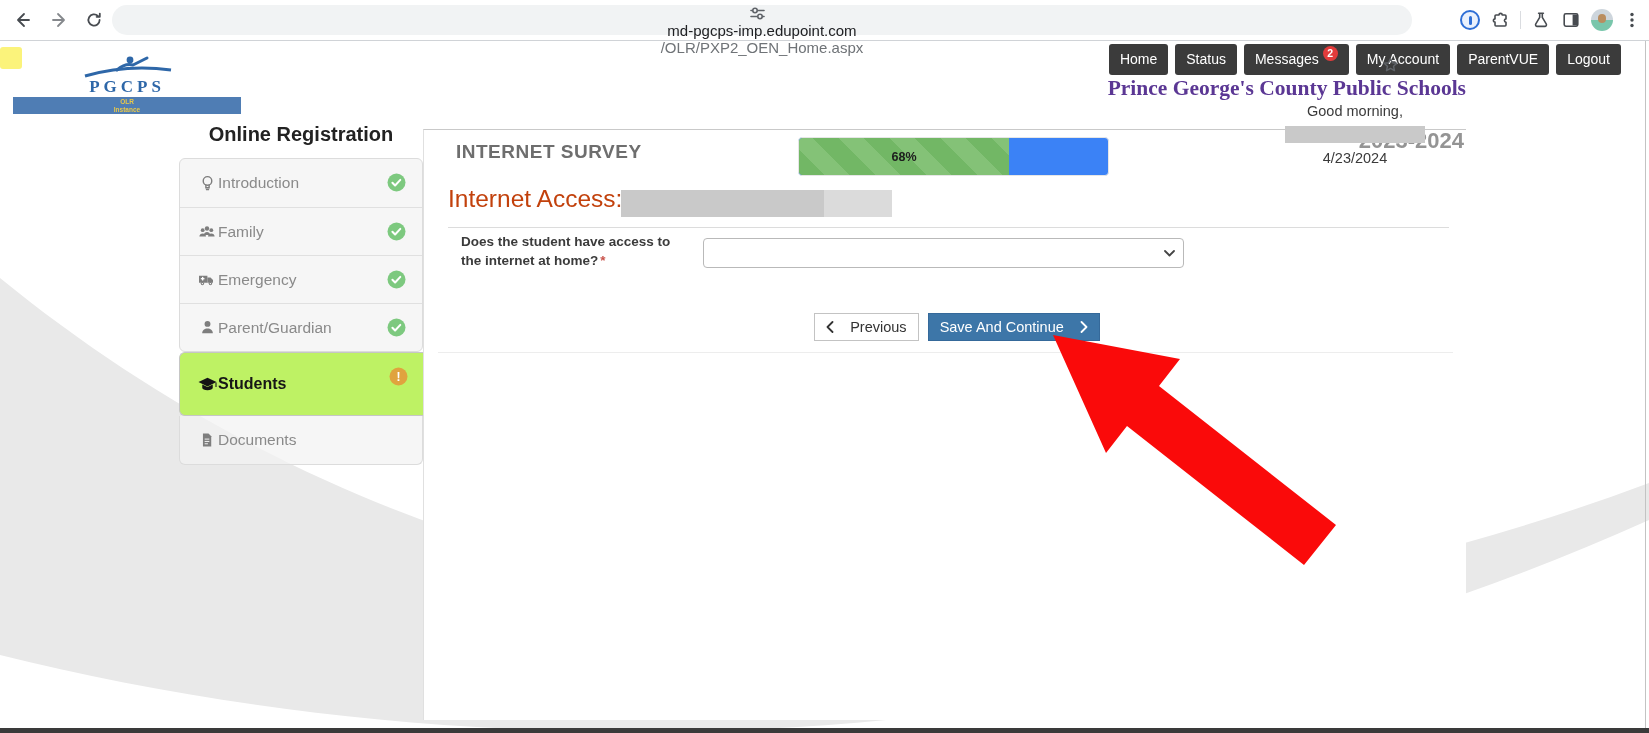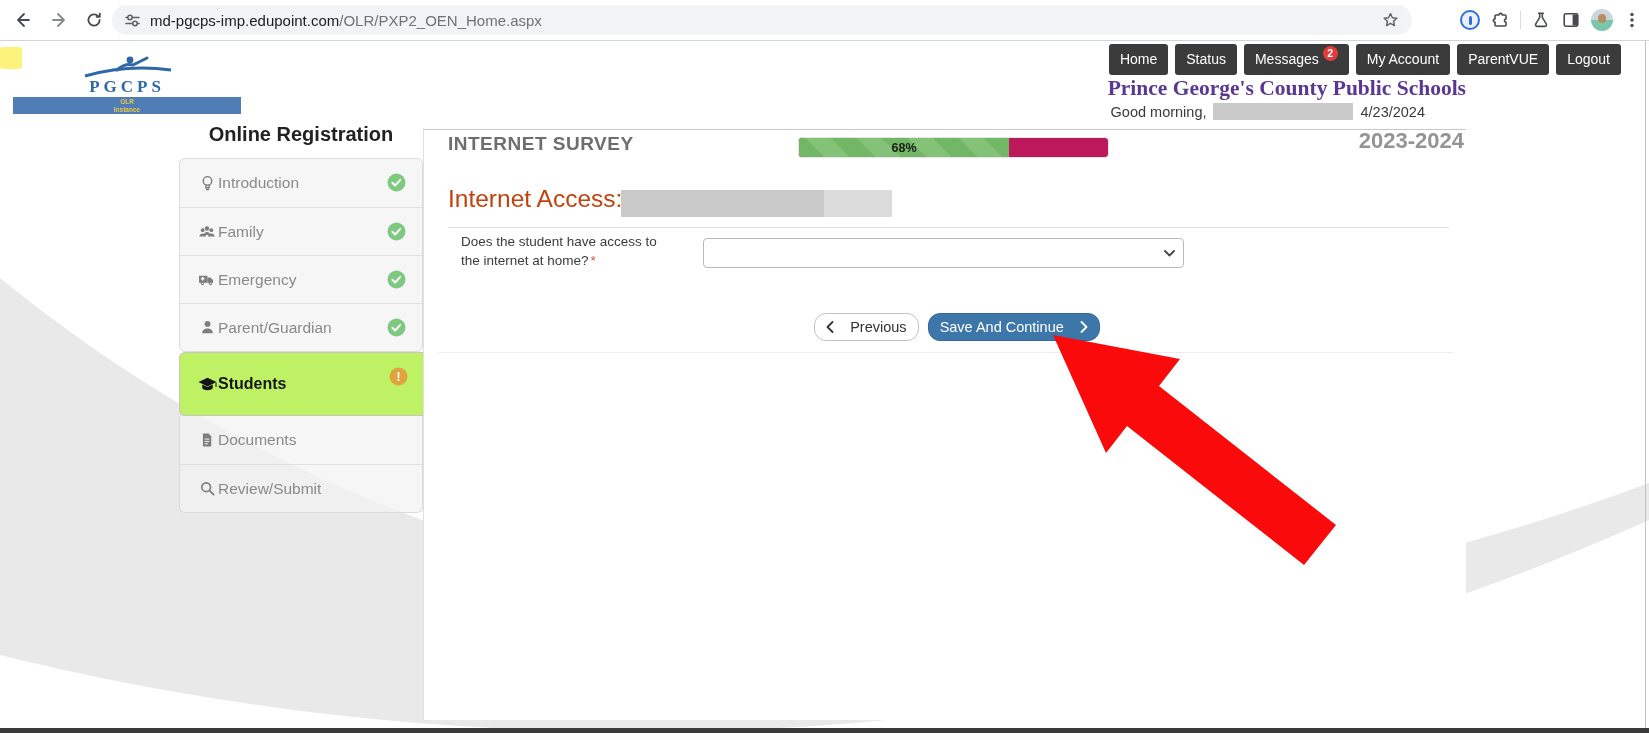--- a/index.html
+++ b/index.html
@@ -8,21 +8,21 @@
     background:#ffffff;font-family:"Liberation Sans",sans-serif;
     -webkit-font-smoothing:antialiased;
   }
   
   .toolbar{position:absolute;left:0;top:0;width:1649px;height:40px;background:#ffffff;
     border-bottom:1px solid #d0d3d7;z-index:30;}
   .tbtn{position:absolute;top:5px;width:30px;height:30px;border-radius:50%;display:flex;
     align-items:center;justify-content:center;cursor:pointer;}
   .omni{position:absolute;left:112px;top:5px;width:1300px;height:30px;border-radius:15px;
     background:#f1f3f4;display:flex;align-items:center;padding:0 12px;box-sizing:border-box;
-    font-size:15px;}
+    font-size:15px;flex-direction:column;}
   .omni .dom{color:#202124;}
   .omni .path{color:#6f7377;}
   .chrome-right{position:absolute;right:8px;top:5px;height:30px;display:flex;align-items:center;gap:10px;z-index:31;}
   .sep{width:1px;height:18px;background:#dadce0;}
   .avatar{width:22px;height:22px;border-radius:50%;
     background:linear-gradient(180deg,#cdd5dc 0 50%,#79c6ab 50% 100%);position:relative;overflow:hidden;}
   .avatar::after{content:"";position:absolute;left:7px;top:5px;width:8px;height:9px;border-radius:4px;background:#b98d5f;}
   .opw{width:20px;height:20px;border-radius:50%;border:2.5px solid #2f6fd6;box-sizing:border-box;
     display:flex;align-items:center;justify-content:center;background:#eaf1fd;}
   .opw i{display:block;width:3px;height:9px;border-radius:2px;background:#2f6fd6;}
@@ -41,21 +41,21 @@
     color:#e8c84a;font-weight:bold;font-size:6.5px;line-height:8px;padding-top:1px;box-sizing:border-box;}
   .topnav{position:absolute;top:44px;right:28px;display:flex;gap:7px;z-index:6;}
   .navbtn{background:#3b3b3b;color:#fff;font-size:14px;padding:7px 11px;border-radius:3px;
     border:none;cursor:pointer;line-height:17px;white-space:nowrap;font-family:"Liberation Sans",sans-serif;}
   .navbadge{display:inline-block;background:#e23b3b;color:#fff;font-size:10.5px;font-weight:bold;
     min-width:15px;height:15px;line-height:15px;border-radius:50%;text-align:center;
     position:relative;top:-7px;margin-left:4px;}
   .district{position:absolute;top:76px;right:183px;font-family:"Liberation Serif",serif;
     font-weight:bold;font-size:21.5px;color:#5b3794;z-index:5;margin-left:10px;}
   .greet{position:absolute;top:103px;right:224px;display:flex;align-items:center;gap:7px;
-    font-size:14.5px;color:#3a3a3a;z-index:5;}
+    font-size:14.5px;color:#3a3a3a;z-index:5;flex-direction:column;}
   .red-name{width:140px;height:17px;background:#c9c9c9;}
 
   
   .side{position:absolute;left:179px;top:118px;width:244px;z-index:3;}
   .side h2{margin:0 0 0 0;height:40px;font-size:20px;font-weight:bold;color:#222;
     text-align:center;line-height:32px;}
   .sgroup{background:rgba(243,243,243,.72);border:1px solid #dcdcdc;border-radius:6px;
     overflow:hidden;box-sizing:border-box;}
   .srow{height:48px;display:flex;align-items:center;padding-left:16px;box-sizing:border-box;
     position:relative;cursor:pointer;}
@@ -65,40 +65,40 @@
   .sbadge{position:absolute;right:16px;top:14px;width:19px;height:19px;}
   .srow.active{height:64px;background:#bef264;border:1px solid #c6c6c6;border-radius:6px 0 0 6px;
     border-right:none;width:245px;box-sizing:border-box;}
   .srow.active .slabel{color:#161616;font-weight:bold;font-size:16px;}
   .gap20{height:20px;}
 
   
   .panel{position:absolute;left:423px;top:129px;width:1043px;height:591px;background:#fff;
     border-top:1px solid #c9c9c9;border-left:1px solid #e0e0e0;z-index:3;box-sizing:border-box;}
   .ptitle{position:absolute;left:24px;top:3px;font-size:19px;font-weight:bold;color:#6e6e6e;
-    letter-spacing:.5px;margin:0;}
+    letter-spacing:.5px;margin:8px;}
   .year{position:absolute;top:-2px;right:2px;font-size:22px;font-weight:bold;color:#949494;}
-  .ptrack{position:absolute;left:374px;top:7px;width:311px;height:21px;background:#be185d;
+  .ptrack{position:absolute;left:374px;top:7px;width:311px;height:39px;background:#3b82f6;
     border:1px solid #e6e6e6;border-radius:4px;box-sizing:border-box;overflow:hidden;}
   .pfill{height:100%;background:repeating-linear-gradient(45deg,#72b765 0 18px,#84c277 18px 36px);
     display:flex;align-items:center;justify-content:center;border-radius:3px 0 0 3px;}
   .pfill span{font-size:12.5px;font-weight:bold;color:#1d1d1d;}
   .section-title{position:absolute;left:24px;top:55px;font-size:24.5px;color:#c2410c;}
   .red-b1{position:absolute;left:197px;top:60px;width:203px;height:27px;background:#c9c9c9;}
   .red-b2{position:absolute;left:400px;top:60px;width:68px;height:27px;background:#dbdbdb;}
   .hr1{position:absolute;left:24px;top:97px;width:1001px;height:1px;background:#dcdcdc;}
-  .qlabel{position:absolute;left:37px;top:102px;width:225px;font-size:13.5px;font-weight:normal;
+  .qlabel{position:absolute;left:37px;top:102px;width:225px;font-size:13.5px;font-weight:bold;
     color:#3b3b3b;line-height:19px;}
   .req{color:#c9534b;margin-left:2px;}
   .selwrap{position:absolute;left:279px;top:108px;width:481px;height:30px;}
   .selwrap select{width:100%;height:100%;border:1px solid #b9b9b9;border-radius:4px;background:#fff;
     -webkit-appearance:none;appearance:none;padding:0 26px 0 8px;font-size:14px;color:#333;}
   .selwrap .chev{position:absolute;right:9px;top:12px;pointer-events:none;}
   .btnrow{position:absolute;left:12px;top:183px;width:100%;display:flex;justify-content:center;gap:9px;}
-  .btn{display:flex;align-items:center;gap:16px;font-size:14.5px;border-radius:12px;cursor:pointer;
+  .btn{display:flex;align-items:center;gap:16px;font-size:14.5px;border-radius:0;cursor:pointer;
     padding:4px 11px;line-height:18px;font-family:"Liberation Sans",sans-serif;}
   .btn.prev{background:#fff;border:1px solid #c3c3c3;color:#333;}
   .btn.save{background:#3d76a8;border:1px solid #35699a;color:#fff;}
   .hr2{position:absolute;left:14px;top:222px;width:1015px;height:1px;background:#ededed;}
 
   .arrow{position:absolute;left:0;top:0;width:1649px;height:733px;z-index:50;pointer-events:none;}
   svg{display:block;}
 </style>
 </head>
 <body>
@@ -309,29 +309,20 @@
       <span class="sicon">
         <svg width="18" height="18" viewBox="0 0 20 20">
             <path d="M5.5 2.8h6.2l3 3v11.4h-9.2z" fill="#7e7e7e"></path>
             <line x1="7.4" y1="9" x2="12.6" y2="9" stroke="#f3f3f3" stroke-width="1.1"></line>
             <line x1="7.4" y1="11.6" x2="12.6" y2="11.6" stroke="#f3f3f3" stroke-width="1.1"></line>
             <line x1="7.4" y1="14.2" x2="11" y2="14.2" stroke="#f3f3f3" stroke-width="1.1"></line>
           </svg>
       </span>
       <span class="slabel">Documents</span>
     </div>
-    <div class="srow">
-      <span class="sicon">
-        <svg width="19" height="19" viewBox="0 0 20 20">
-            <circle cx="8.6" cy="8.6" r="4.6" fill="none" stroke="#7e7e7e" stroke-width="1.8"></circle>
-            <line x1="12.2" y1="12.2" x2="16.4" y2="16.4" stroke="#7e7e7e" stroke-width="1.8" stroke-linecap="round"></line>
-          </svg>
-      </span>
-      <span class="slabel">Review/Submit</span>
-    </div>
   </div>
 
   <div class="gap20"></div>
 
 </div>
 
 <div class="panel">
   <h1 class="ptitle">INTERNET SURVEY</h1>
 
   <div class="ptrack">

